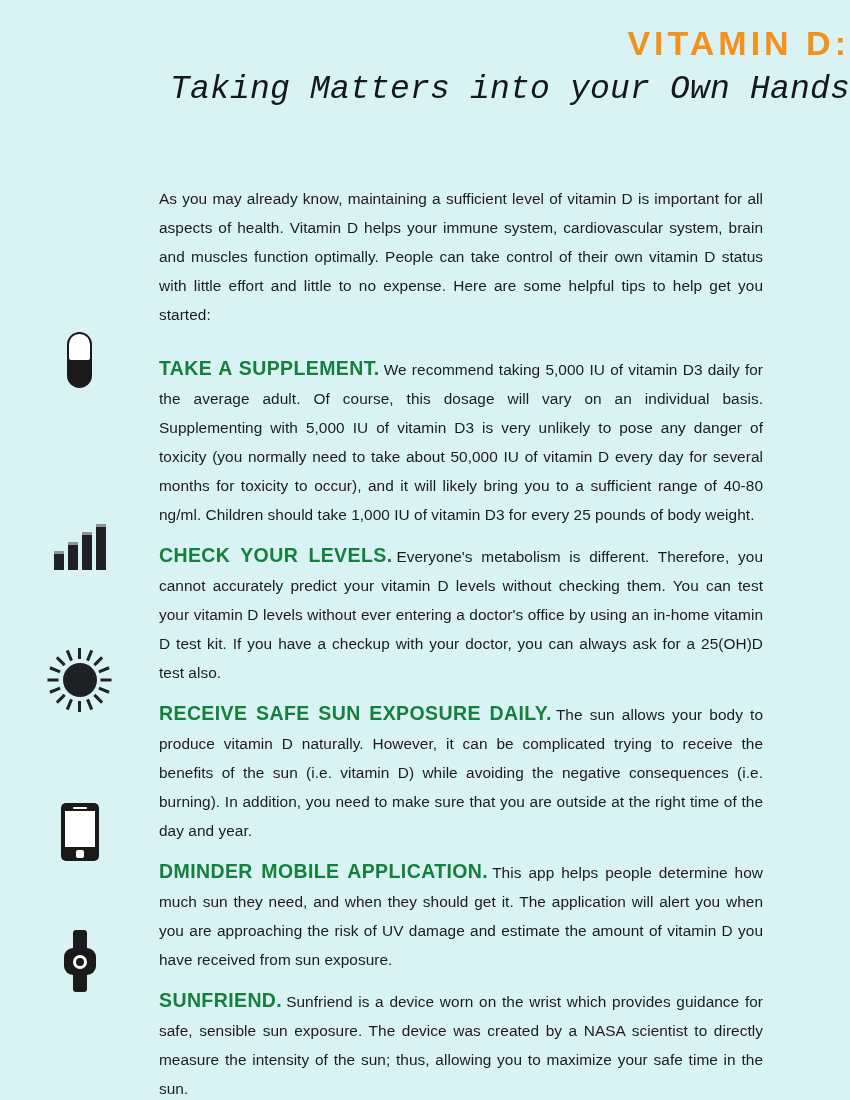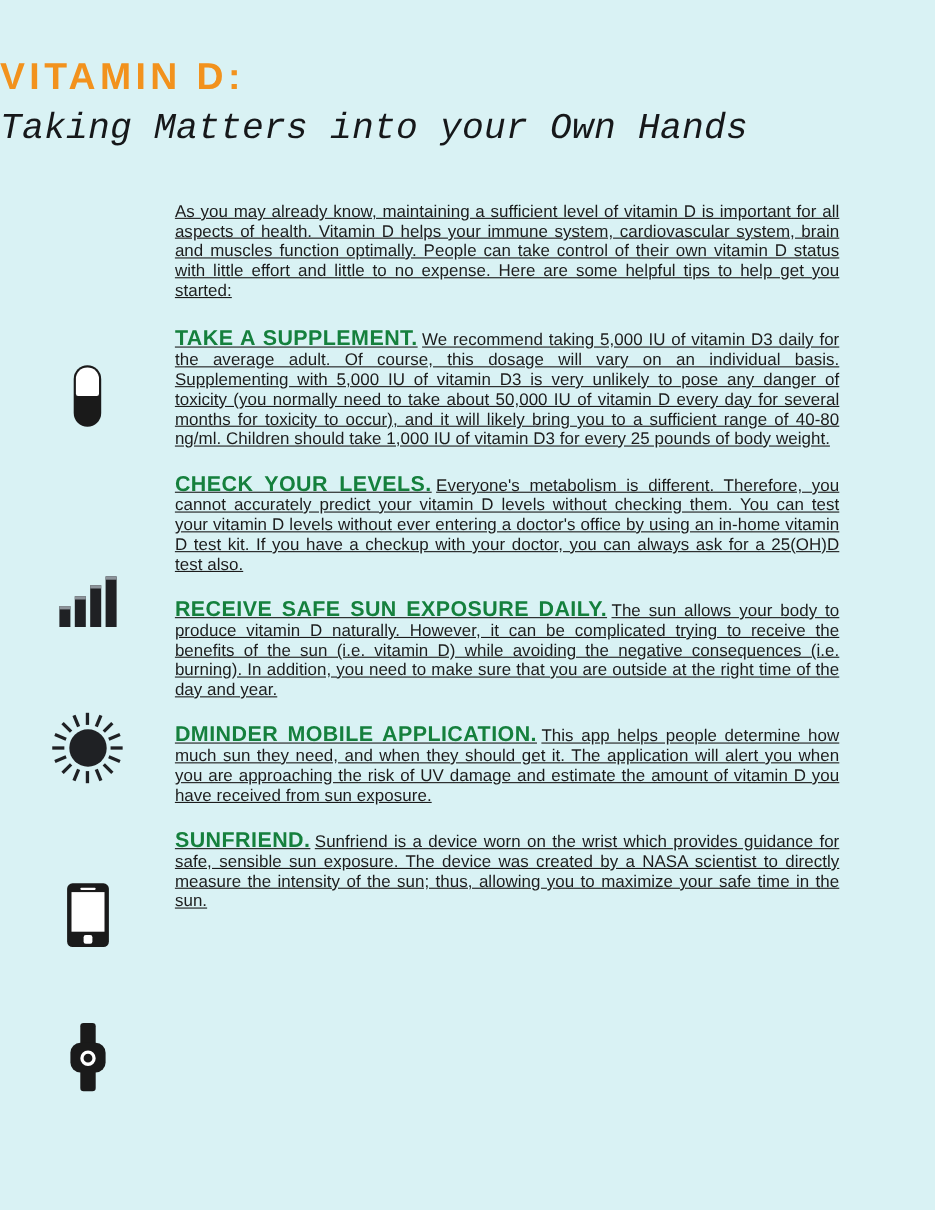--- a/index.html
+++ b/index.html
@@ -18,22 +18,22 @@
   .page {
     position: relative;
     width: 850px;
     height: 1100px;
     background: #d9f2f4;
     box-sizing: border-box;
   }
 
   
   .header {
-    padding-top: 52px;
-    text-align: left;
+    padding-top: 25px;
+    text-align: right;
   }
   .main-title {
     font-family: "Liberation Sans", sans-serif;
     font-weight: bold;
     font-size: 34px;
     letter-spacing: 4px;
     color: #f2921d;
     line-height: 1.1;
     margin: 0;
   }
@@ -51,34 +51,33 @@
   
   .content {
     position: absolute;
     left: 159px;
     top: 184px;
     width: 604px;
   }
   p.body-text {
     margin: 0;
     font-size: 15.4px;
-    line-height: 18px;
+    line-height: 29px;
     text-align: justify;
     text-justify: inter-word;
     color: #1c1c1c;
     letter-spacing: 0.05px;
-    text-decoration: underline;
   }
   .intro {
     margin-bottom: 0;
   }
 
   .section {
     position: relative;
-    margin-top: 22px;
+    margin-top: 12px;
   }
   .section.first { margin-top: 25px; }
 
   .sec-head {
     font-weight: bold;
     font-size: 19.5px;
     color: #15803d;
     letter-spacing: 0.4px;
     margin-right: 4px;
   }

